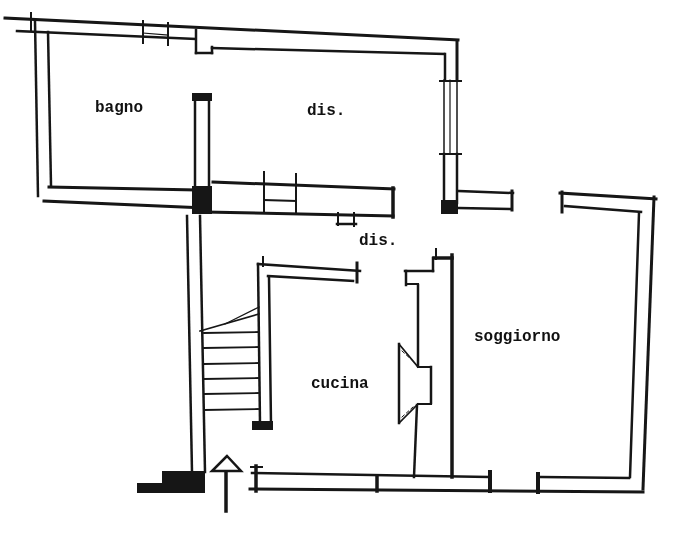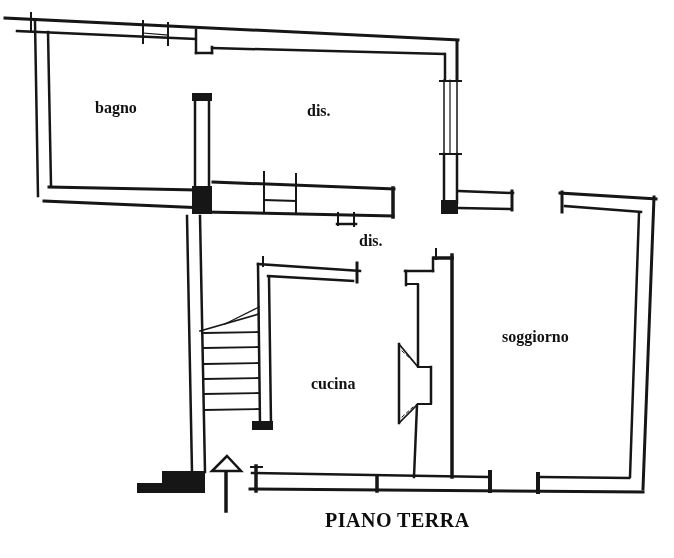--- a/index.html
+++ b/index.html
@@ -1,37 +1,37 @@
 <!DOCTYPE html>
 <html><head>
 <meta charset="utf-8">
 <style>
   html,body{margin:0;padding:0;background:#ffffff;}
   .plan-wrap{
     position:relative;
     width:674px;height:558px;
     background:#ffffff;
-    font-family:Liberation Serif, serif;
+    font-family:Liberation Mono, monospace;
     overflow:hidden;
     text-align:right;
   }
   .plan-svg{position:absolute;left:0;top:0;}
   .room-label{
     position:absolute;
     font-weight:bold;
     font-size:16px;
     line-height:1;
     color:#111;
     white-space:nowrap;
   }
   .lbl-bagno     {left:95px;  top:100px;}
   .lbl-dis-upper {left:307px; top:103px;}
   .lbl-dis-lower {left:359px; top:233px;}
   .lbl-cucina    {left:311px; top:376px;}
-  .lbl-soggiorno {left:502px; top:329px;}
+  .lbl-soggiorno {left:474px; top:329px;}
   .plan-title{
     position:absolute;
     left:325px; top:510px;
     font-weight:bold;
     font-size:20px;
     letter-spacing:0.5px;
     line-height:1;
     color:#0d0d0d;
     white-space:nowrap;
   }
@@ -141,14 +141,13 @@
         <polygon points="227,456 212,471 241,471" fill="#ffffff" stroke="#161616" stroke-width="2.5" stroke-linejoin="miter"></polygon>
       </g>
     </svg>
 
   <div class="room-label lbl-bagno">bagno</div>
   <div class="room-label lbl-dis-upper">dis.</div>
   <div class="room-label lbl-dis-lower">dis.</div>
   <div class="room-label lbl-cucina">cucina</div>
   <div class="room-label lbl-soggiorno">soggiorno</div>
 
-  <div class="plan-title">PIANO TERRA</div>
 </div>
 
 </body></html>

